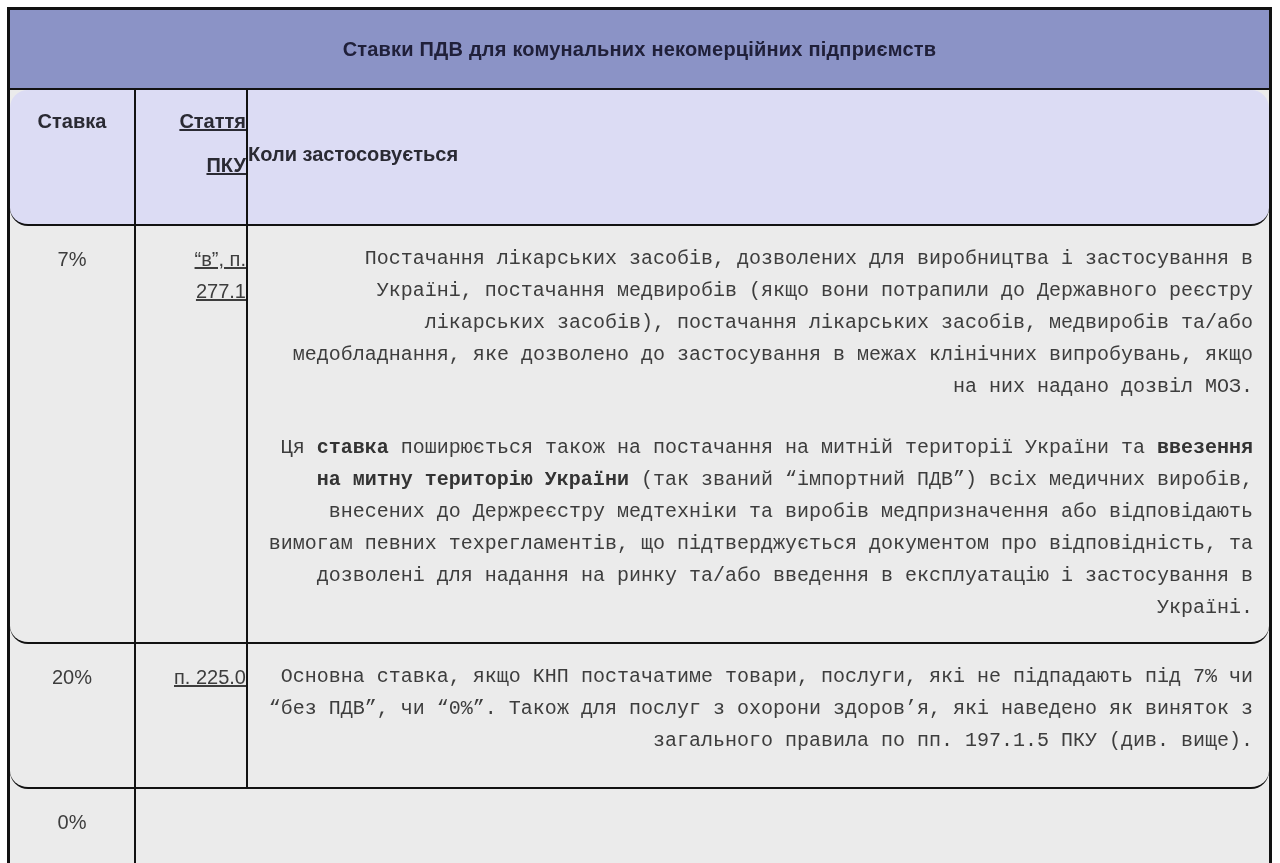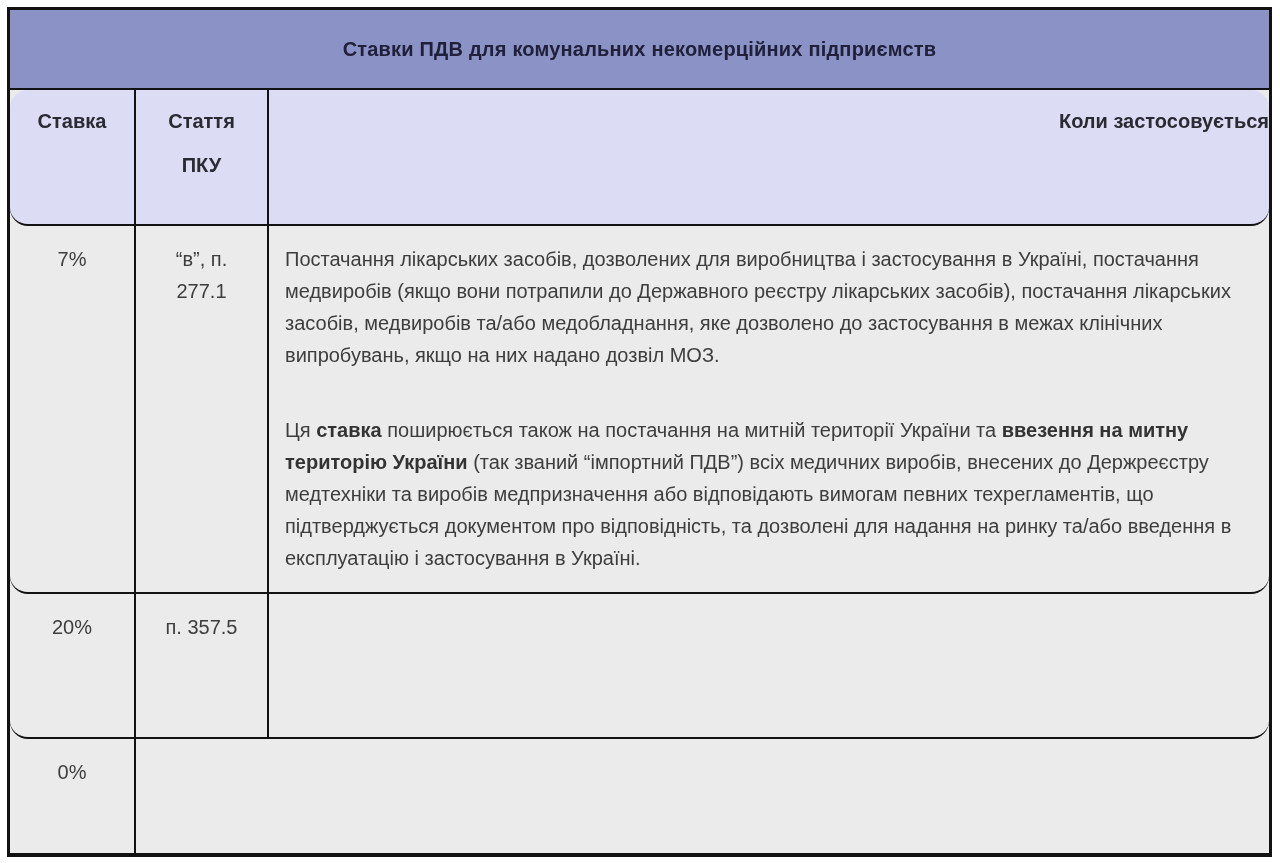--- a/index.html
+++ b/index.html
@@ -36,48 +36,49 @@
     font-weight: bold;
     color: #20203a;
     letter-spacing: 0.2px;
   }
   
   .hrow, .trow { display: flex; border-radius: 18px; }
   .cell {
     flex: 0 0 auto;
   }
   .col-rate   { width: 126px; border-right: 2px solid #121212; text-align: center; }
-  .col-article{ width: 133px; border-right: 2px solid #121212; text-align: center; }
+  .col-article{ width: 112px; border-right: 2px solid #121212; text-align: right; text-decoration: underline; }
   .col-desc   { flex: 1 1 auto; width: auto; }
   
   .hrow {
     background: #dcdcf4;
     border-bottom: 2px solid #121212;
     min-height: 136px;
     font-weight: bold;
     color: #2a2a33;
     font-size: 20px;
   }
   .hrow .cell { padding-top: 20px; }
-  .hrow .col-desc { text-align: right; }
+  .hrow .col-desc { text-align: left; margin-top: 33px; }
   .article-header-line2 { margin-top: 21px; }
   
   .trow { border-bottom: 2px solid #121212; background: #ebebeb; }
   .trow:last-child { border-bottom: none; }
   .trow .cell { padding-top: 17px; font-size: 20px; line-height: 32px; }
   .trow:nth-of-type(1) { min-height: 358px; }
   .trow:nth-of-type(2) { min-height: 145px; }
   .trow:nth-of-type(3) { min-height: 114px; }
   .article-cell { white-space: pre-line; }
   .description-cell {
-    text-align: left;
+    text-align: right;
     padding: 14px 16px 18px 16px;
+    font-family: Liberation Mono, monospace;
   }
   .description-cell p { margin: 0; }
-  .description-cell p + p { margin-top: 43px; }
+  .description-cell p + p { margin-top: 29px; }
   .description-cell b { color: #333333; }
 </style>
 </head>
 <body>
 
 <div class="page">
   <div class="vat-table">
 
     <div class="title-band">Ставки ПДВ для комунальних некомерційних підприємств</div>
 
@@ -96,21 +97,24 @@
     <div class="cell col-article article-cell">“в”, п.
 277.1</div>
     <div class="cell col-desc description-cell">
             <p><span>Постачання лікарських засобів, дозволених для виробництва і застосування в Україні, постачання медвиробів (якщо вони потрапили до Державного реєстру лікарських засобів), постачання лікарських засобів, медвиробів та/або медобладнання, яке дозволено до застосування в межах клінічних випробувань, якщо на них надано дозвіл МОЗ.</span></p>
             <p><span>Ця </span><b>ставка</b><span>  поширюється також на постачання на митній території України та </span><b>ввезення на митну територію України</b><span> (так званий “імпортний ПДВ”) всіх медичних виробів, внесених до Держреєстру медтехніки та виробів медпризначення або відповідають вимогам певних техрегламентів, що підтверджується документом про відповідність, та дозволені для надання на ринку та/або введення в експлуатацію і застосування в Україні.</span></p>
           </div>
   </div>
 
   <div class="trow">
     <div class="cell col-rate rate-cell">20%</div>
-    <div class="cell col-article article-cell">п. 357.5</div>
+    <div class="cell col-article article-cell">п. 225.0</div>
+    <div class="cell col-desc description-cell">
+            <p><span>Основна ставка, якщо КНП постачатиме товари, послуги, які не підпадають під 7% чи “без ПДВ”, чи “0%”. Також для послуг з охорони здоров’я, які наведено як виняток з загального правила по пп. 197.1.5 ПКУ (див. вище).</span></p>
+          </div>
   </div>
 
   <div class="trow">
     <div class="cell col-rate rate-cell">0%</div>
   </div>
 </div>
   </div>
 </div>
 
 </body></html>

